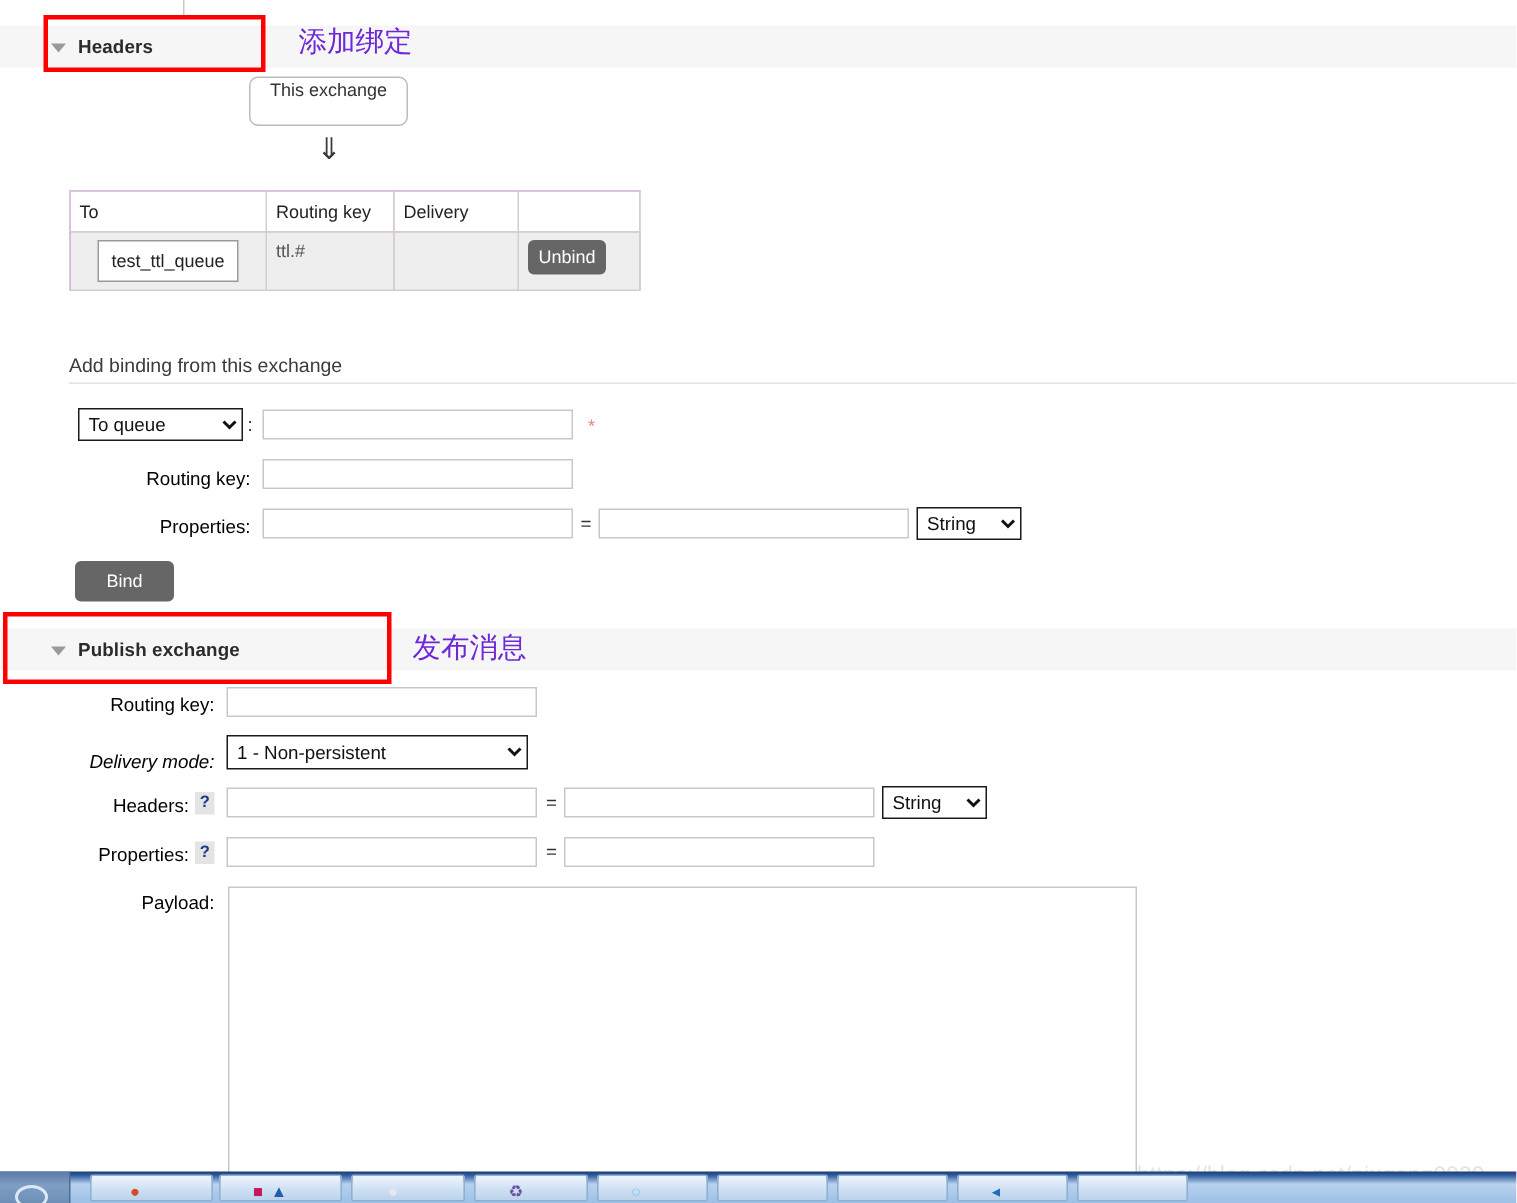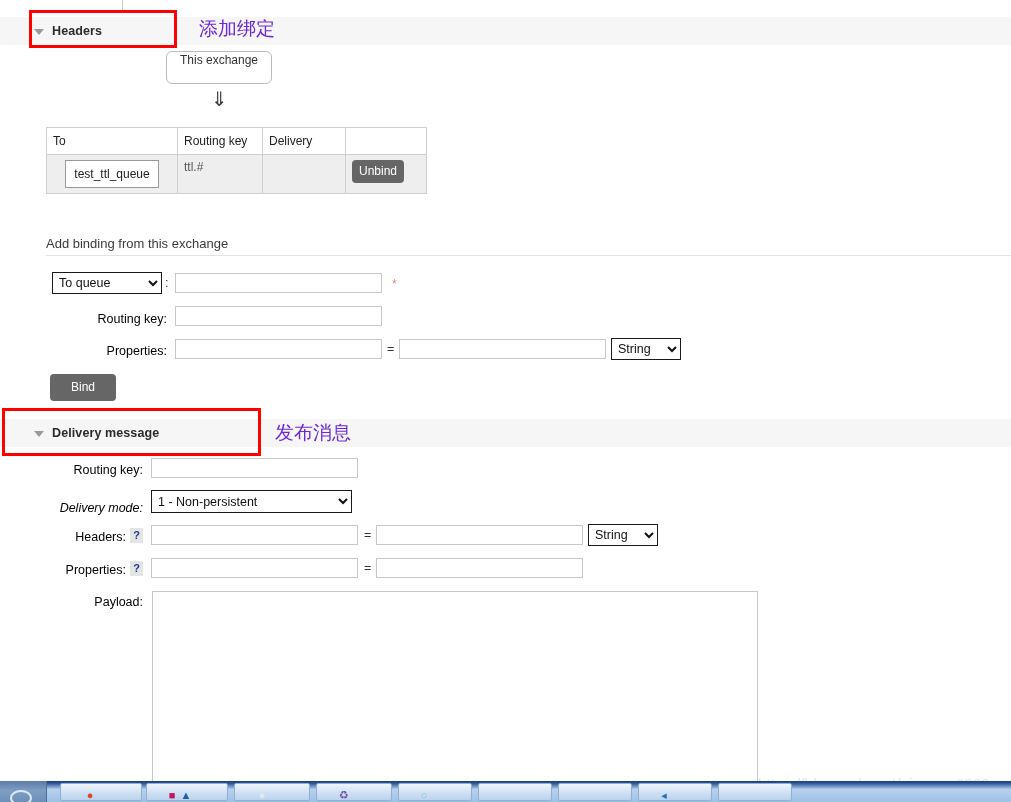--- a/index.html
+++ b/index.html
@@ -335,21 +335,21 @@
 <span class="equals" style="left:387px; top:342px;">=</span>
 <input class="txt" type="text" style="left: 399px; top: 339px; width: 207px;" value="">
 <select class="sel" style="left:611px; top:338px; width:70px;">
   <option>String</option>
 </select>
 
 <button class="btn-grey" style="position:absolute; left:50px; top:374px; padding:7px 21px; font-size:12px;">Bind</button>
 
 <div class="section-bar" style="top:419px; width:1011px;">
   <span class="tri"></span>
-  <span>Delivery message</span>
+  <span>Publish exchange</span>
 </div>
 
 <div class="annot-box" style="left:2px; top:408px; width:259px; height:48px;"></div>
 <div class="annot-text" style="left:275px; top:423px;text-align:right;">发布消息</div>
 
 <div class="form-label" style="left:25px; top:462px; width:118px;">Routing key:</div>
 <input class="txt" type="text" style="left: 151px; top: 458px; width: 207px;" value="">
 
 <div class="form-label" style="left:25px; top:500px; width:118px;font-style:italic;">Delivery mode:</div>
 <select class="sel" style="left:151px; top:490px; width:201px; height:23px;">

